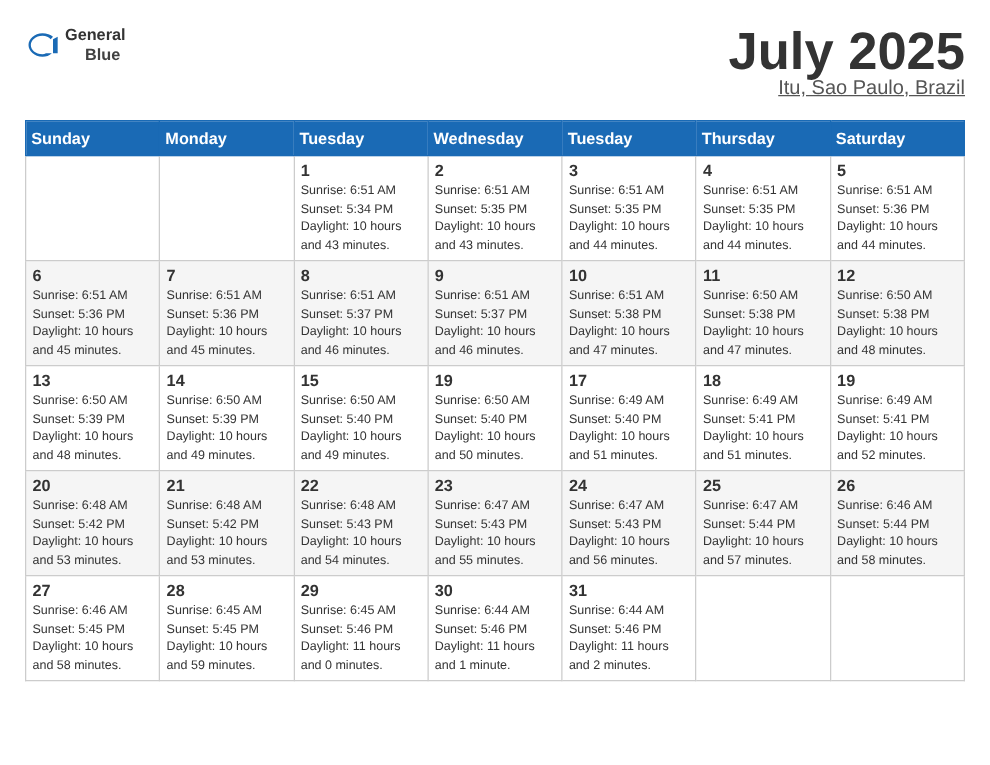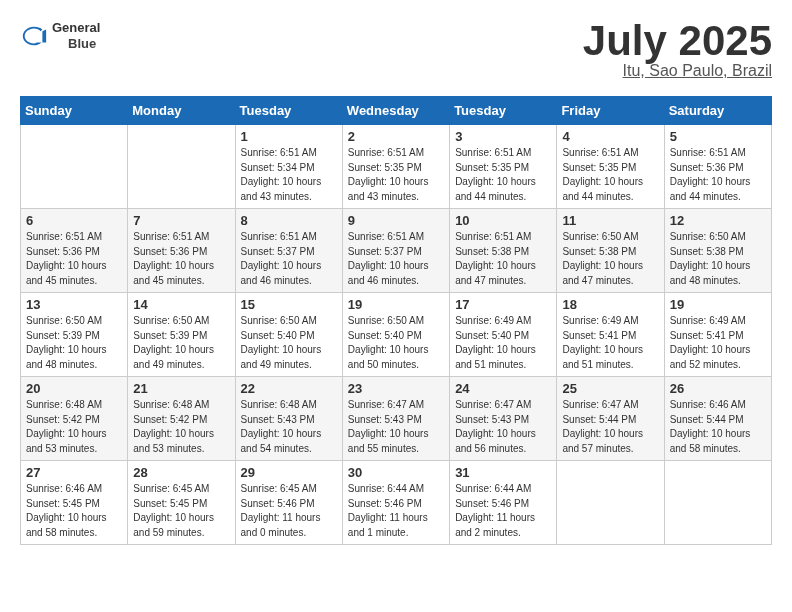--- a/index.html
+++ b/index.html
@@ -110,21 +110,21 @@
 </div>
 
 <table class="calendar">
   <thead>
     <tr>
     <th>Sunday</th>
         <th>Monday</th>
         <th>Tuesday</th>
         <th>Wednesday</th>
         <th>Tuesday</th>
-        <th>Friday</th>
+        <th>Thursday</th>
         <th>Saturday</th>
       </tr>
   </thead>
   <tbody id="calendar-body">
   <tr>
         <td class="empty"></td>
         <td class="empty"></td>
         <td>
           <span class="day-num">1</span>
           <div class="day-info" style="white-space: pre-line;">Sunrise: 6:51 AM

